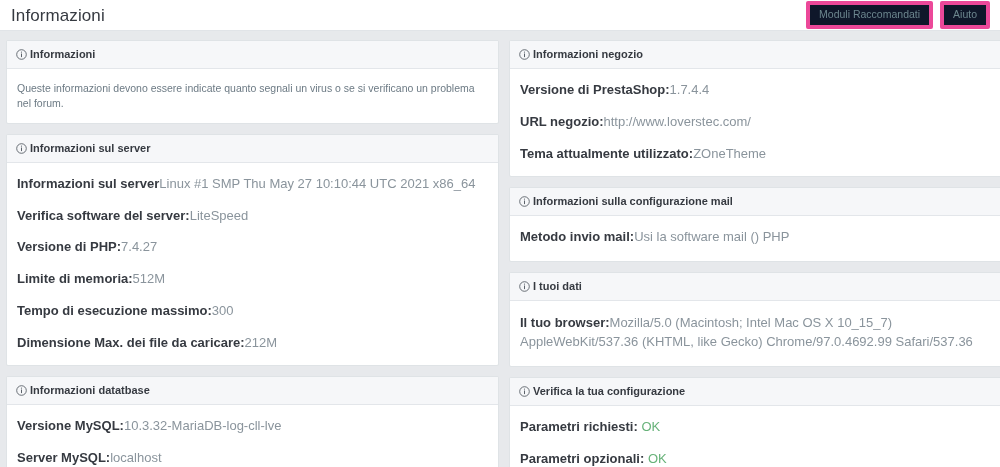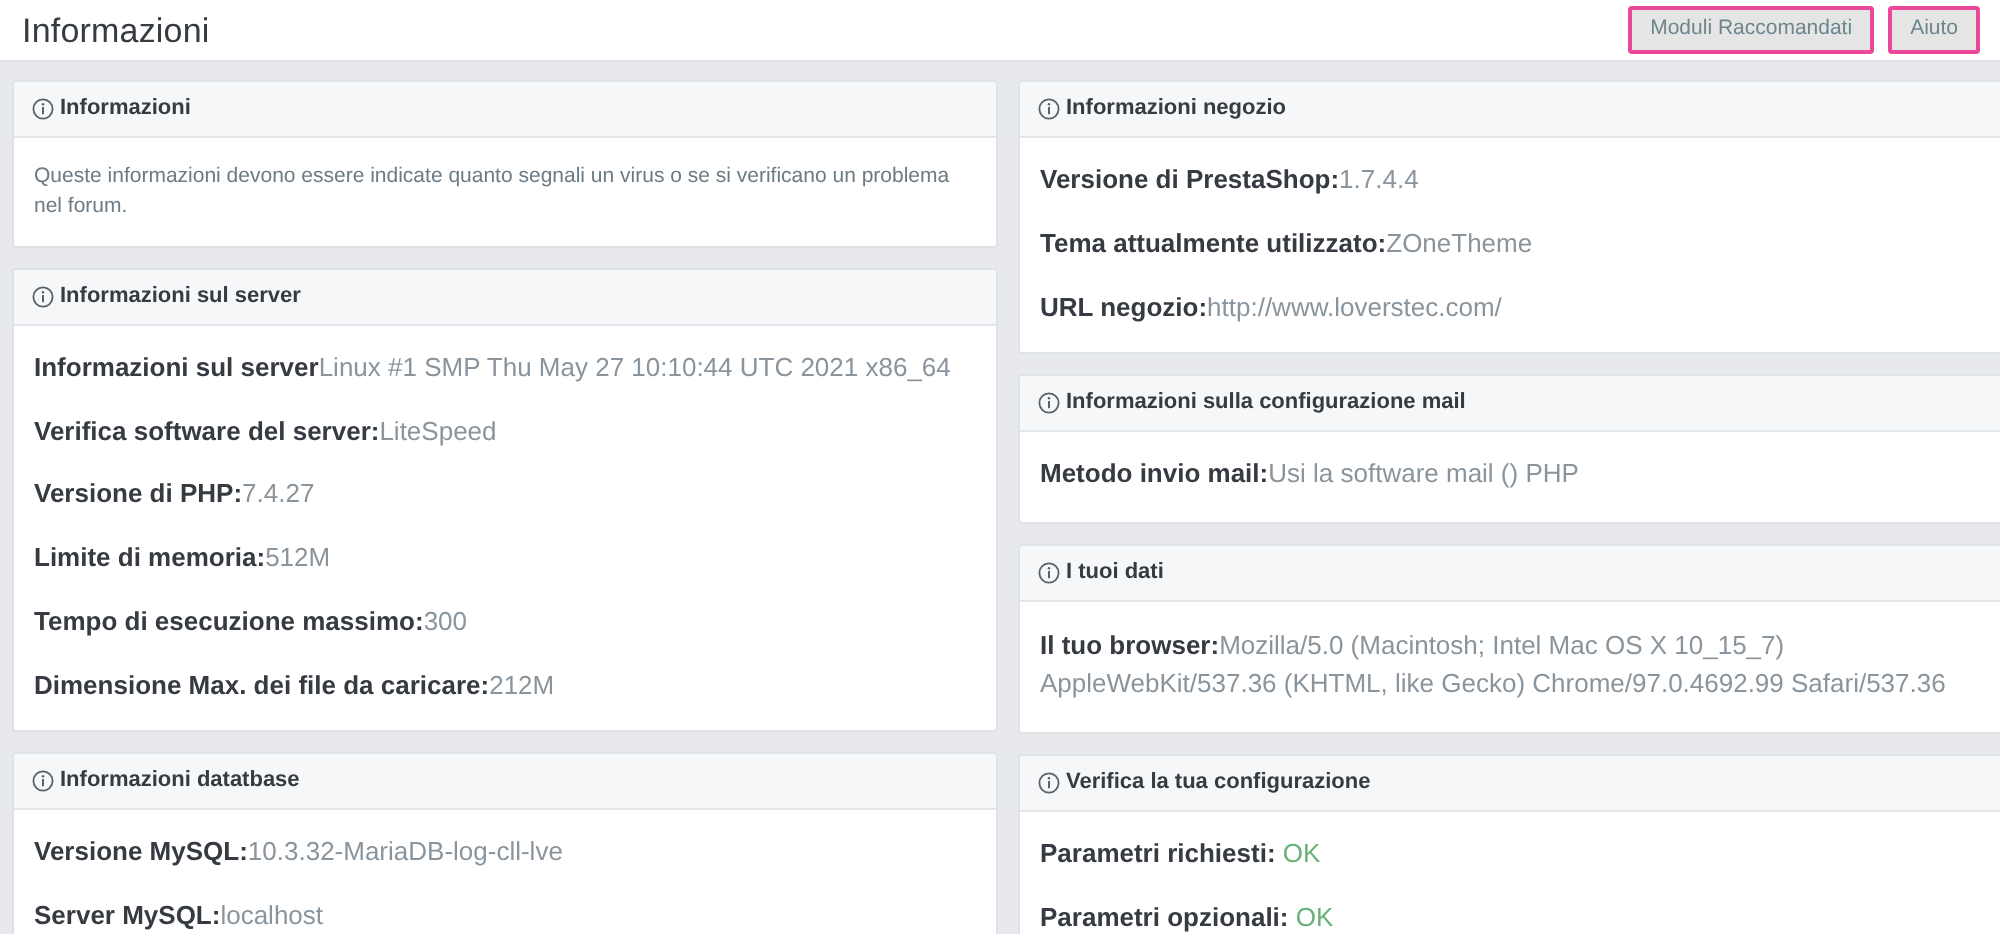--- a/index.html
+++ b/index.html
@@ -25,22 +25,22 @@
     font-size: 17px;
     font-weight: 400;
     color: #363a41;
     letter-spacing: 0.1px;
     line-height: 1;
   }
   .toolbar { display: flex; align-items: center; gap: 7px; }
   .tb-btn {
     font-size: 10.5px;
     color: #6c868e;
-    background: #e5e5e5;
-    border: 2px solid #ec4899;
+    background: #0f172a;
+    border: 4px solid #ec4899;
     border-radius: 2px;
     padding: 4px 9px 5px;
     line-height: 1.1;
     cursor: pointer;
     white-space: nowrap;
   }
   .columns {
     display: flex;
     align-items: flex-start;
     padding: 9px 6px 0 6px;
@@ -179,22 +179,22 @@
           <svg width="11" height="11" viewBox="0 0 11 11">
               <circle cx="5.5" cy="5.5" r="4.8" fill="none" stroke="#5a6169" stroke-width="0.9"></circle>
               <circle cx="5.5" cy="3.1" r="0.62" fill="#5a6169"></circle>
               <rect x="5.0" y="4.5" width="1.0" height="3.6" fill="#5a6169"></rect>
             </svg>
         </span>
         <span class="panel-title">Informazioni negozio</span>
       </div>
       <div class="panel-body">
         <div class="kv"><span class="k">Versione di PrestaShop:</span><span class="v">1.7.4.4</span></div>
+        <div class="kv"><span class="k">URL negozio:</span><span class="v">http://www.loverstec.com/</span></div>
         <div class="kv"><span class="k">Tema attualmente utilizzato:</span><span class="v">ZOneTheme</span></div>
-        <div class="kv"><span class="k">URL negozio:</span><span class="v">http://www.loverstec.com/</span></div>
       </div>
     </div>
 
     <div class="panel">
       <div class="panel-head">
         <span class="info-icon">
           <svg width="11" height="11" viewBox="0 0 11 11">
               <circle cx="5.5" cy="5.5" r="4.8" fill="none" stroke="#5a6169" stroke-width="0.9"></circle>
               <circle cx="5.5" cy="3.1" r="0.62" fill="#5a6169"></circle>
               <rect x="5.0" y="4.5" width="1.0" height="3.6" fill="#5a6169"></rect>

